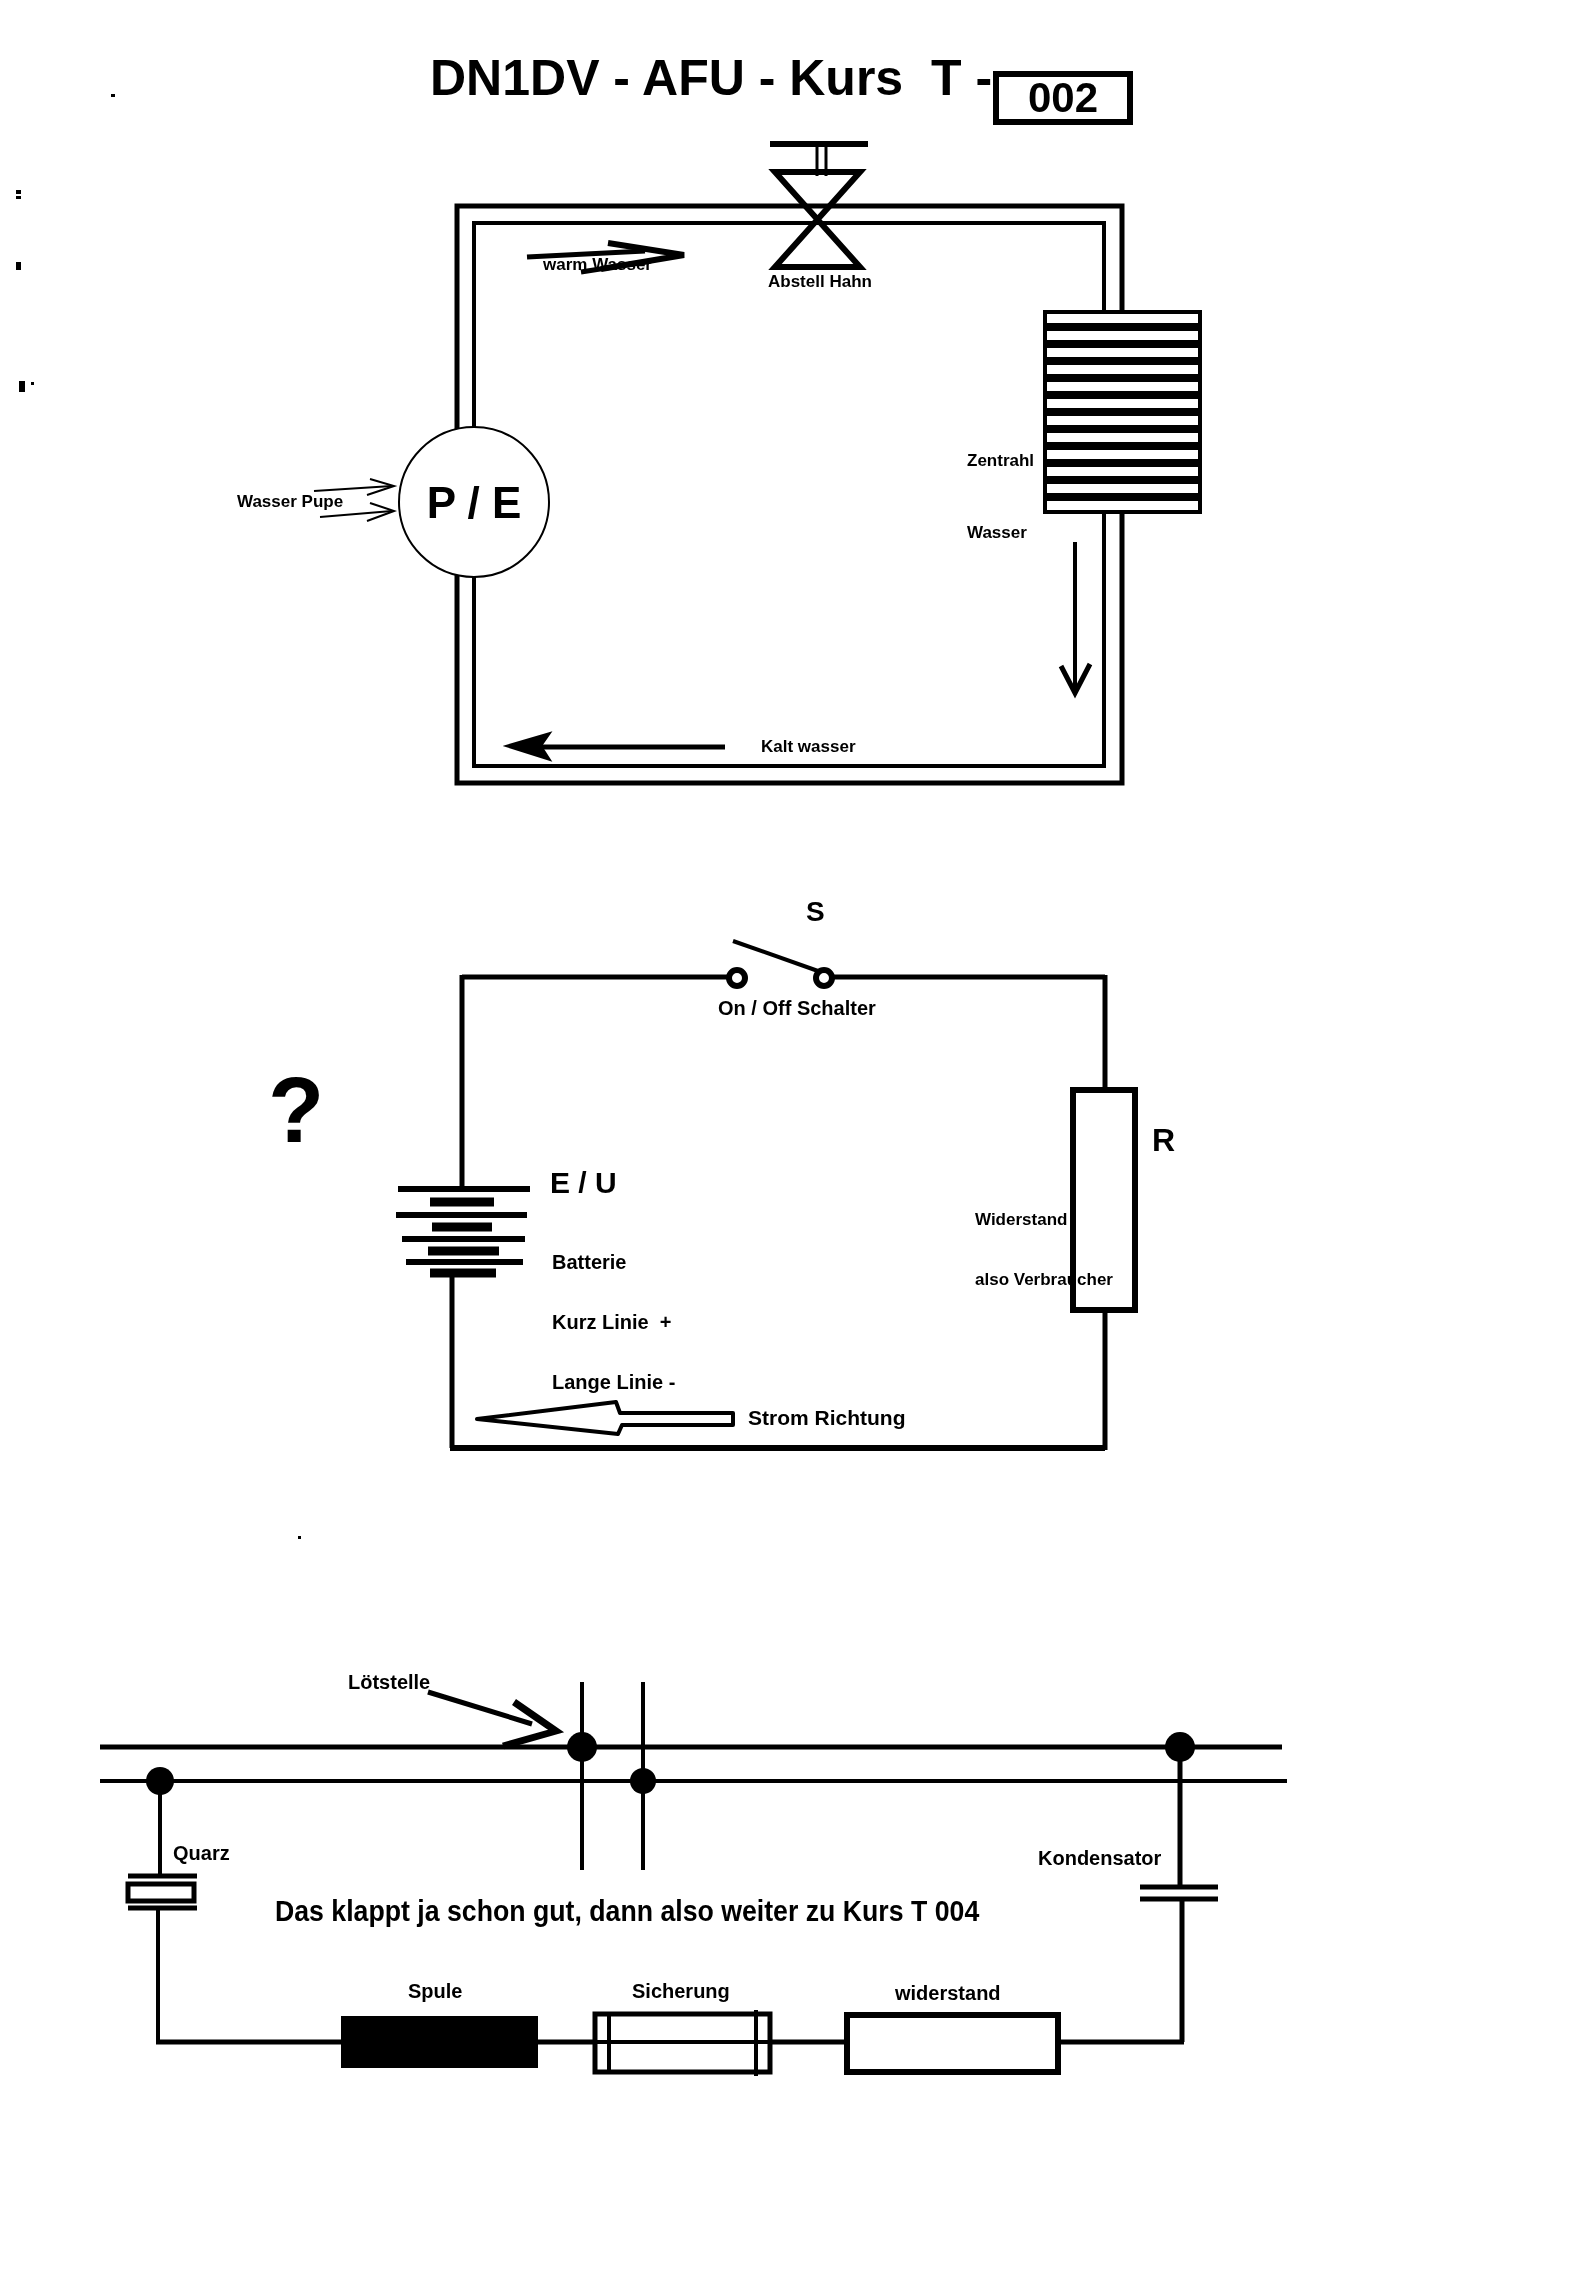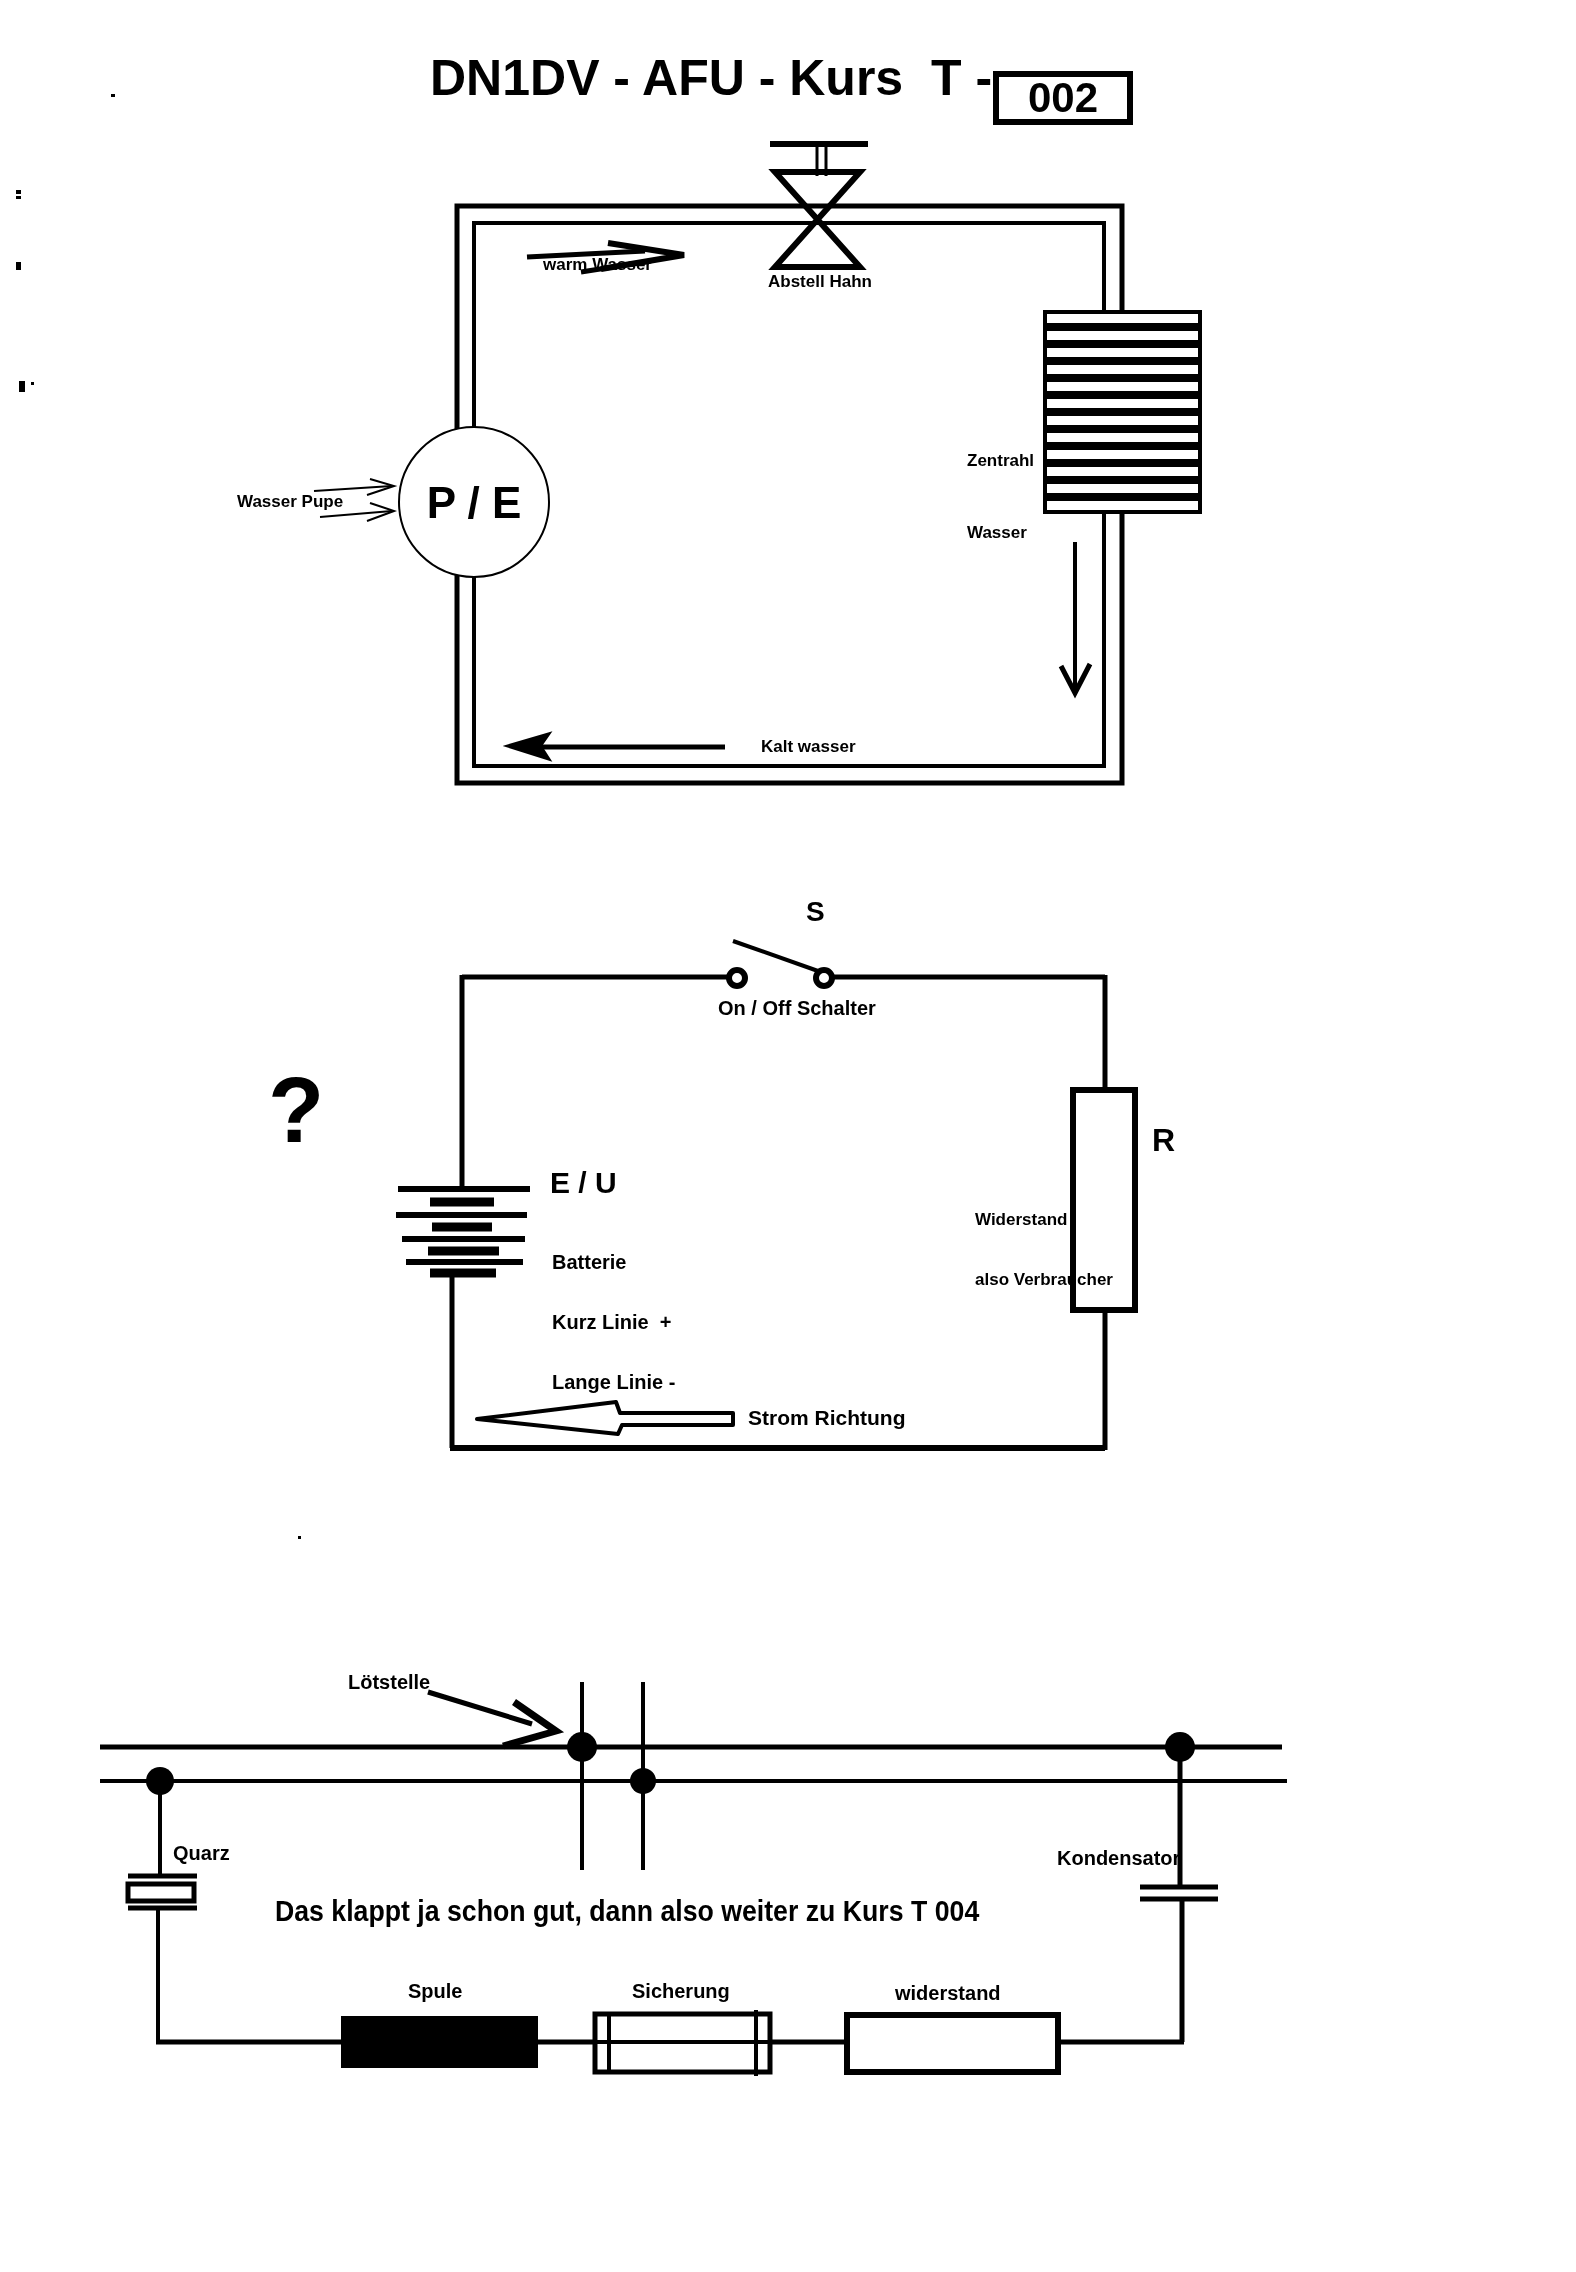--- a/index.html
+++ b/index.html
@@ -204,21 +204,21 @@
   </div>
   <div class="label f32" style="left:1152px;top:1122px;">R</div>
   <div class="label f17 lh20" style="left:975px;top:1170px;">
     <span class="blk">Widerstand</span>
     <span class="blk">also Verbraucher</span>
   </div>
   <div class="label f19" style="left:748px;top:1406px;">Strom Richtung</div>
 
   <div class="label f16" style="left:348px;top:1671px;">Lötstelle</div>
   <div class="label f16" style="left:173px;top:1842px;">Quarz</div>
-  <div class="label f16" style="left:1038px;top:1847px;margin-left:19px;">Kondensator</div>
+  <div class="label f16" style="left:1038px;top:1847px;">Kondensator</div>
   <div class="label msg" style="left:275px;top:1895px;">Das klappt ja schon gut, dann also weiter zu Kurs T 004</div>
   <div class="label f16" style="left:408px;top:1980px;">Spule</div>
   <div class="label f16" style="left:632px;top:1980px;">Sicherung</div>
   <div class="label f16" style="left:895px;top:1982px;">widerstand</div>
 
   <div class="speck" style="left:111px;top:94px;width:4px;height:3px;"></div>
   <div class="speck" style="left:16px;top:190px;width:5px;height:4px;"></div>
   <div class="speck" style="left:16px;top:196px;width:5px;height:3px;"></div>
   <div class="speck" style="left:16px;top:262px;width:5px;height:8px;"></div>
   <div class="speck" style="left:19px;top:381px;width:6px;height:11px;"></div>

